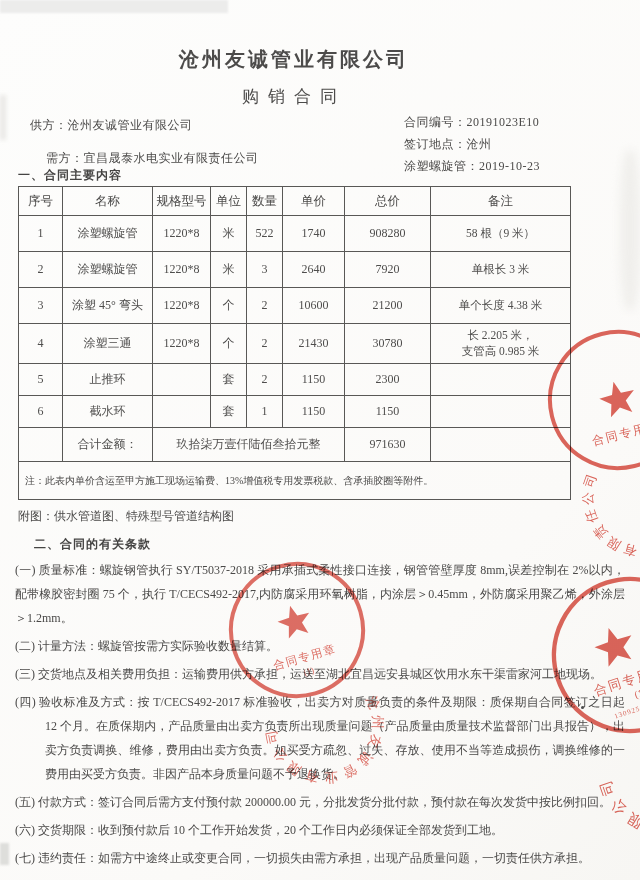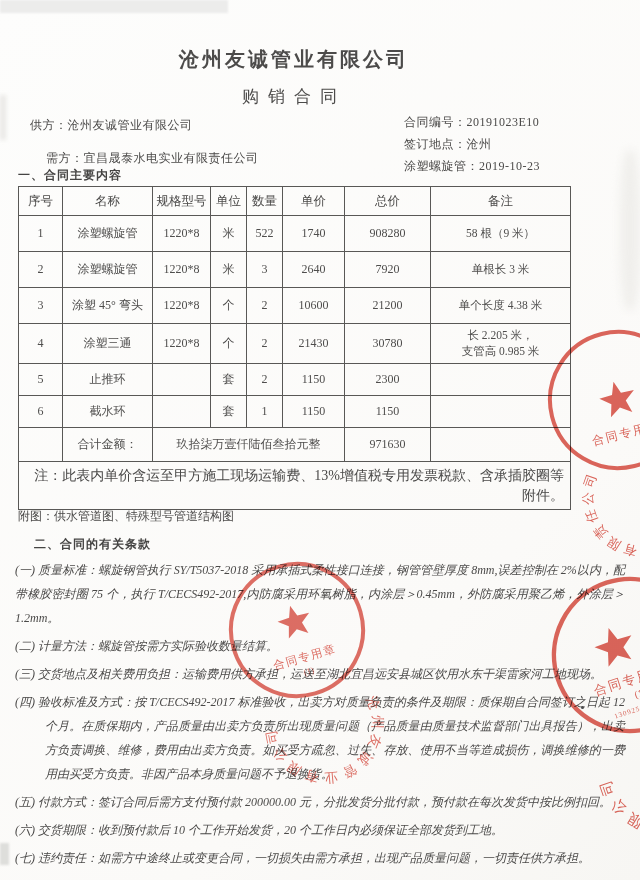--- a/index.html
+++ b/index.html
@@ -24,28 +24,28 @@
   
   .tbl-wrap{left:18px;top:186px;}
   table{border-collapse:collapse;table-layout:fixed;width:552px;
         font-size:12px;color:#4e4d4c;border-radius:29px;}
   th,td{border:1px solid #595856;padding:0 2px;text-align:center;
         font-weight:normal;overflow:hidden;}
   th{font-size:12.5px;color:#4a4948;}
   td.remark{white-space:pre-line;line-height:1.35;font-size:11.5px;}
   tr.hd{height:29px;} tr.r1,tr.r2,tr.r3{height:36px;} tr.r4{height:40px;}
   tr.r5,tr.r6{height:32px;} tr.total{height:34px;} tr.noterow{height:38px;}
-  td.note-cell{text-align:right;padding:4px 6px;font-size:14px;
+  td.note-cell{text-align:left;padding:4px 6px;font-size:10px;
         line-height:1.4;color:#4a4948;}
   
   .attachments{left:18px;top:508px;font-size:12px;color:#4a4948;}
   .sec2{left:34px;top:536px;}
   .clauses{left:15px;top:558px;width:610px;font-size:12px;line-height:24px;
         color:#4a4948;text-align:justify;}
-  .clauses p{margin:0 0 4px 0;font-style:italic;}
+  .clauses p{margin:0 0 4px 0;}
   .clauses p.hang{padding-left:30px;text-indent:-30px;}
   
   .stamps{left:0;top:0;mix-blend-mode:multiply;pointer-events:none;}
   .stamps text{font-family:"Liberation Serif","DejaVu Serif",serif;}
   
   .art{background:#ececeb;}
   .art-top{left:0;top:0;width:228px;height:13px;filter:blur(1px);}
   .art-left1{left:0;top:95px;width:6px;height:45px;background:#e9e8e5;filter:blur(2px);}
   .art-left2{left:0;top:843px;width:9px;height:22px;background:#dededb;filter:blur(1px);}
   .art-right1{right:0;top:150px;width:20px;height:160px;background:#f0efec;

